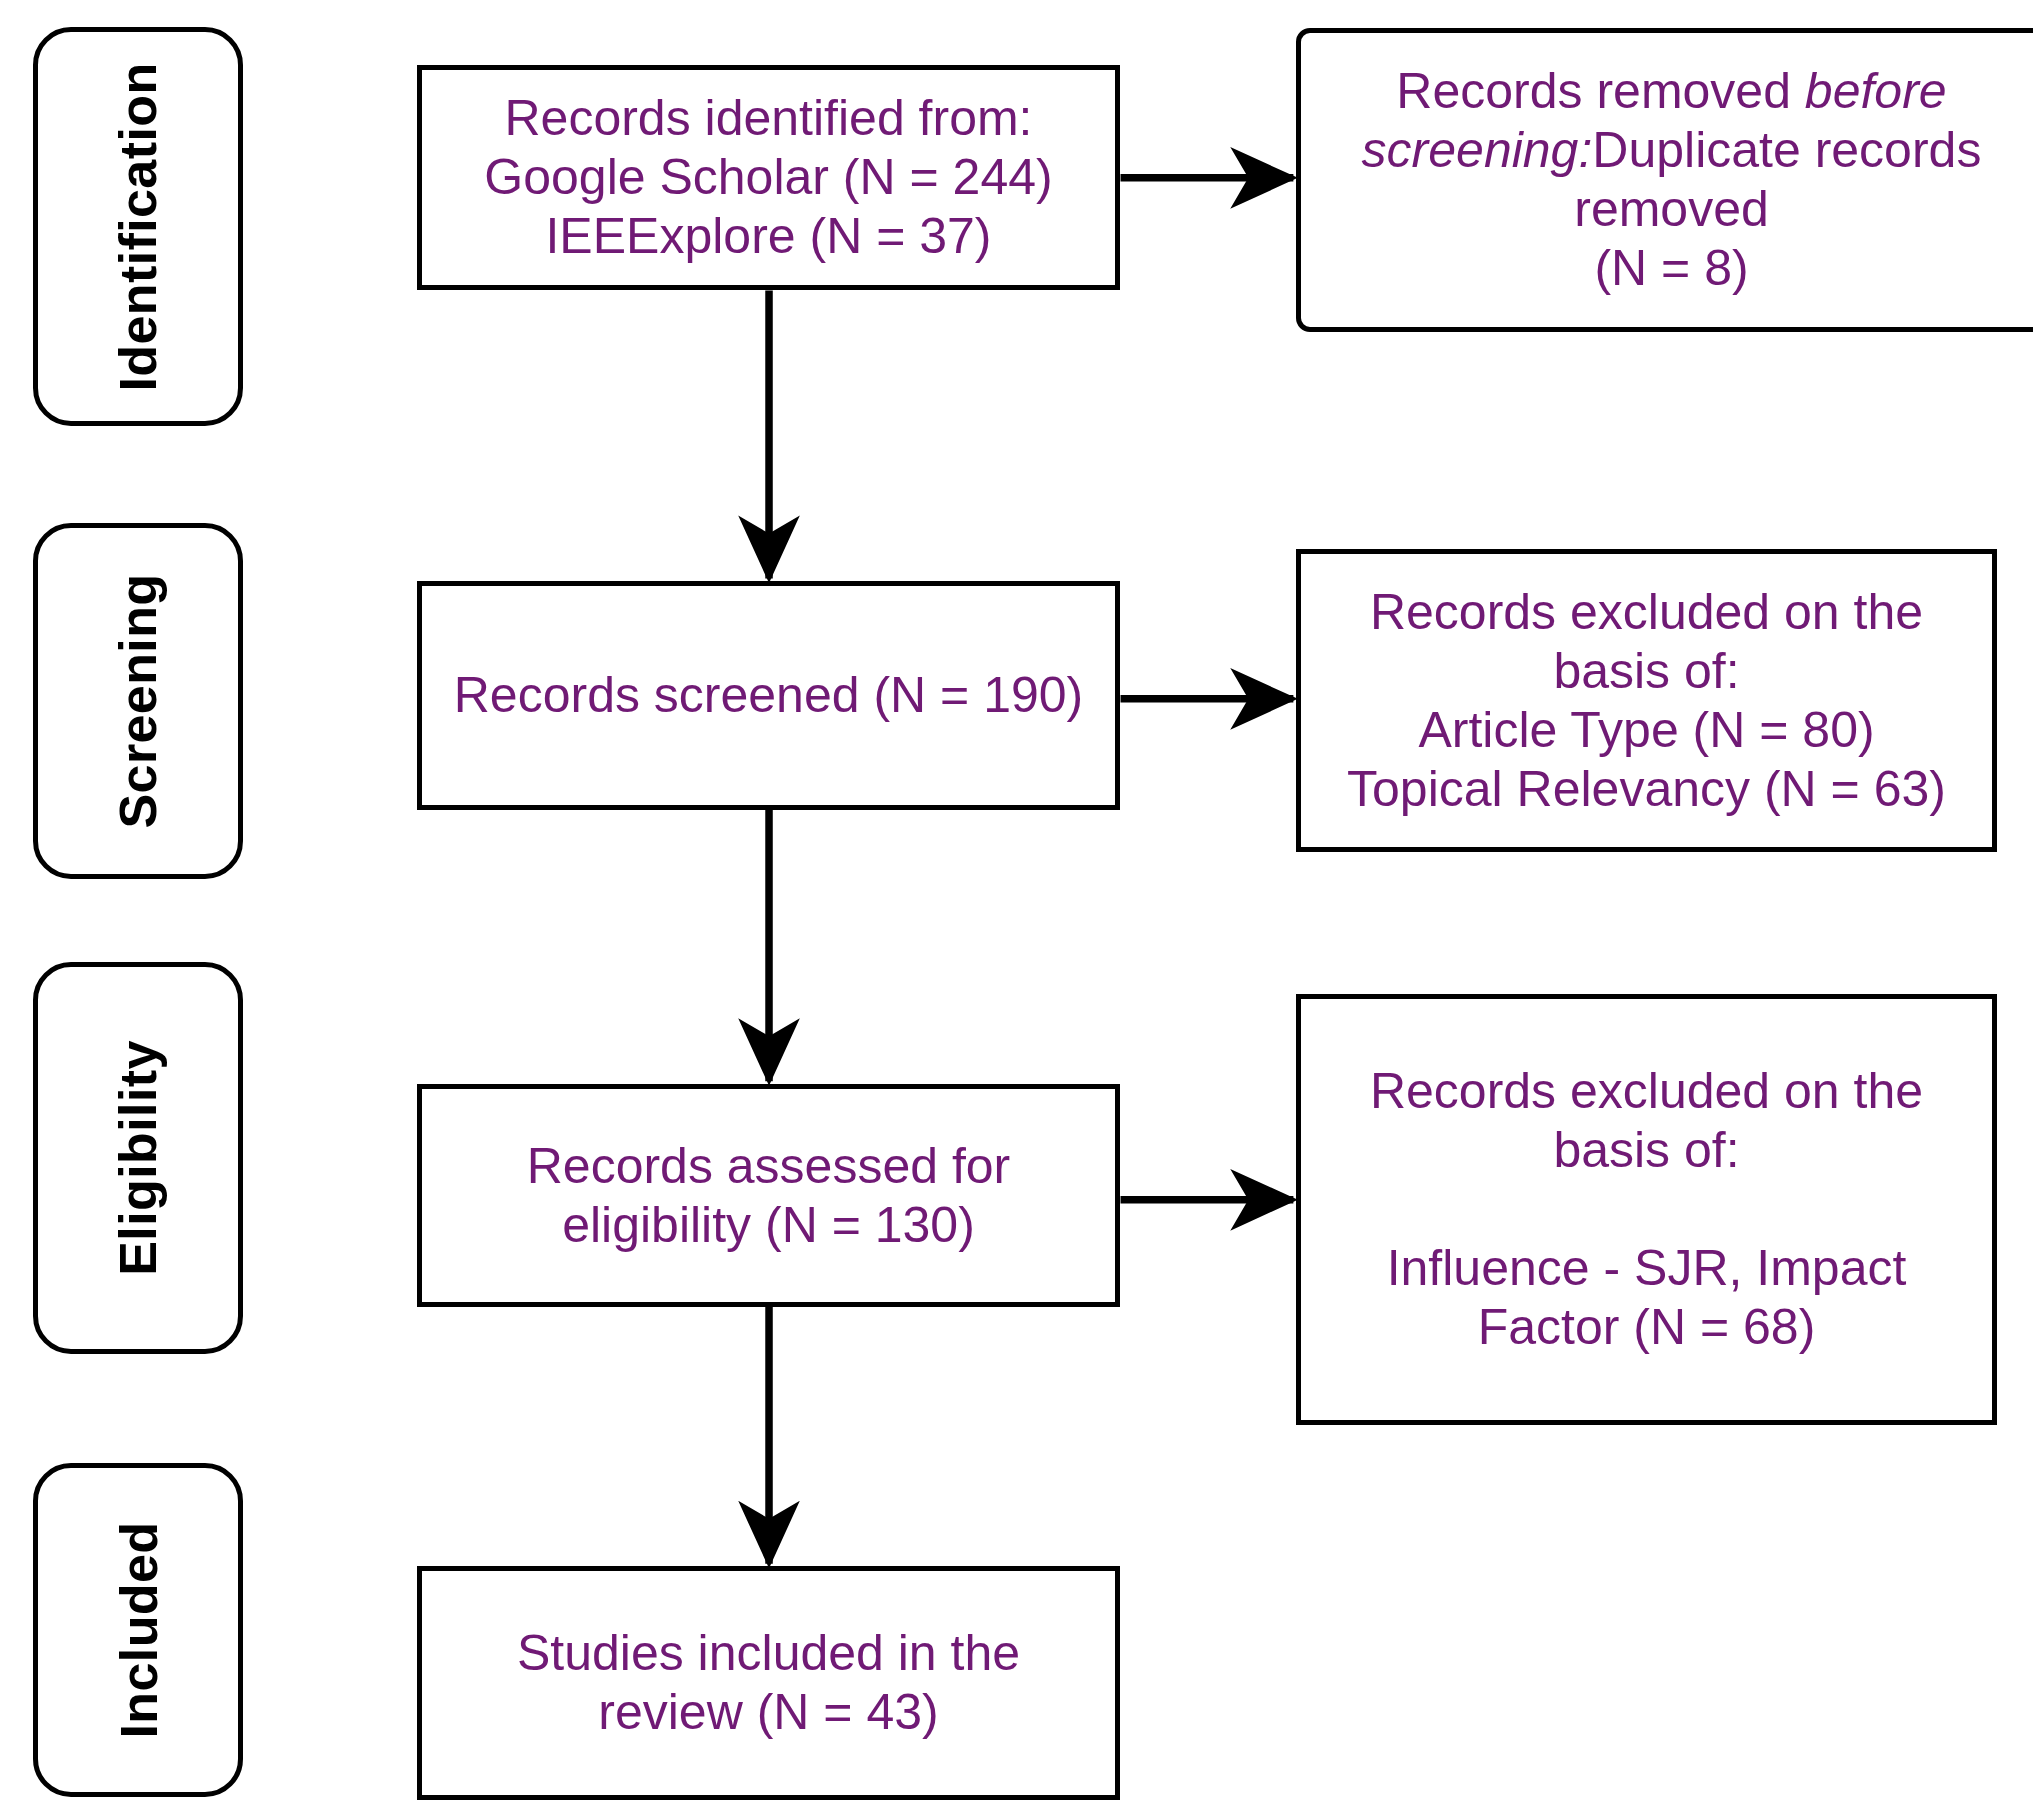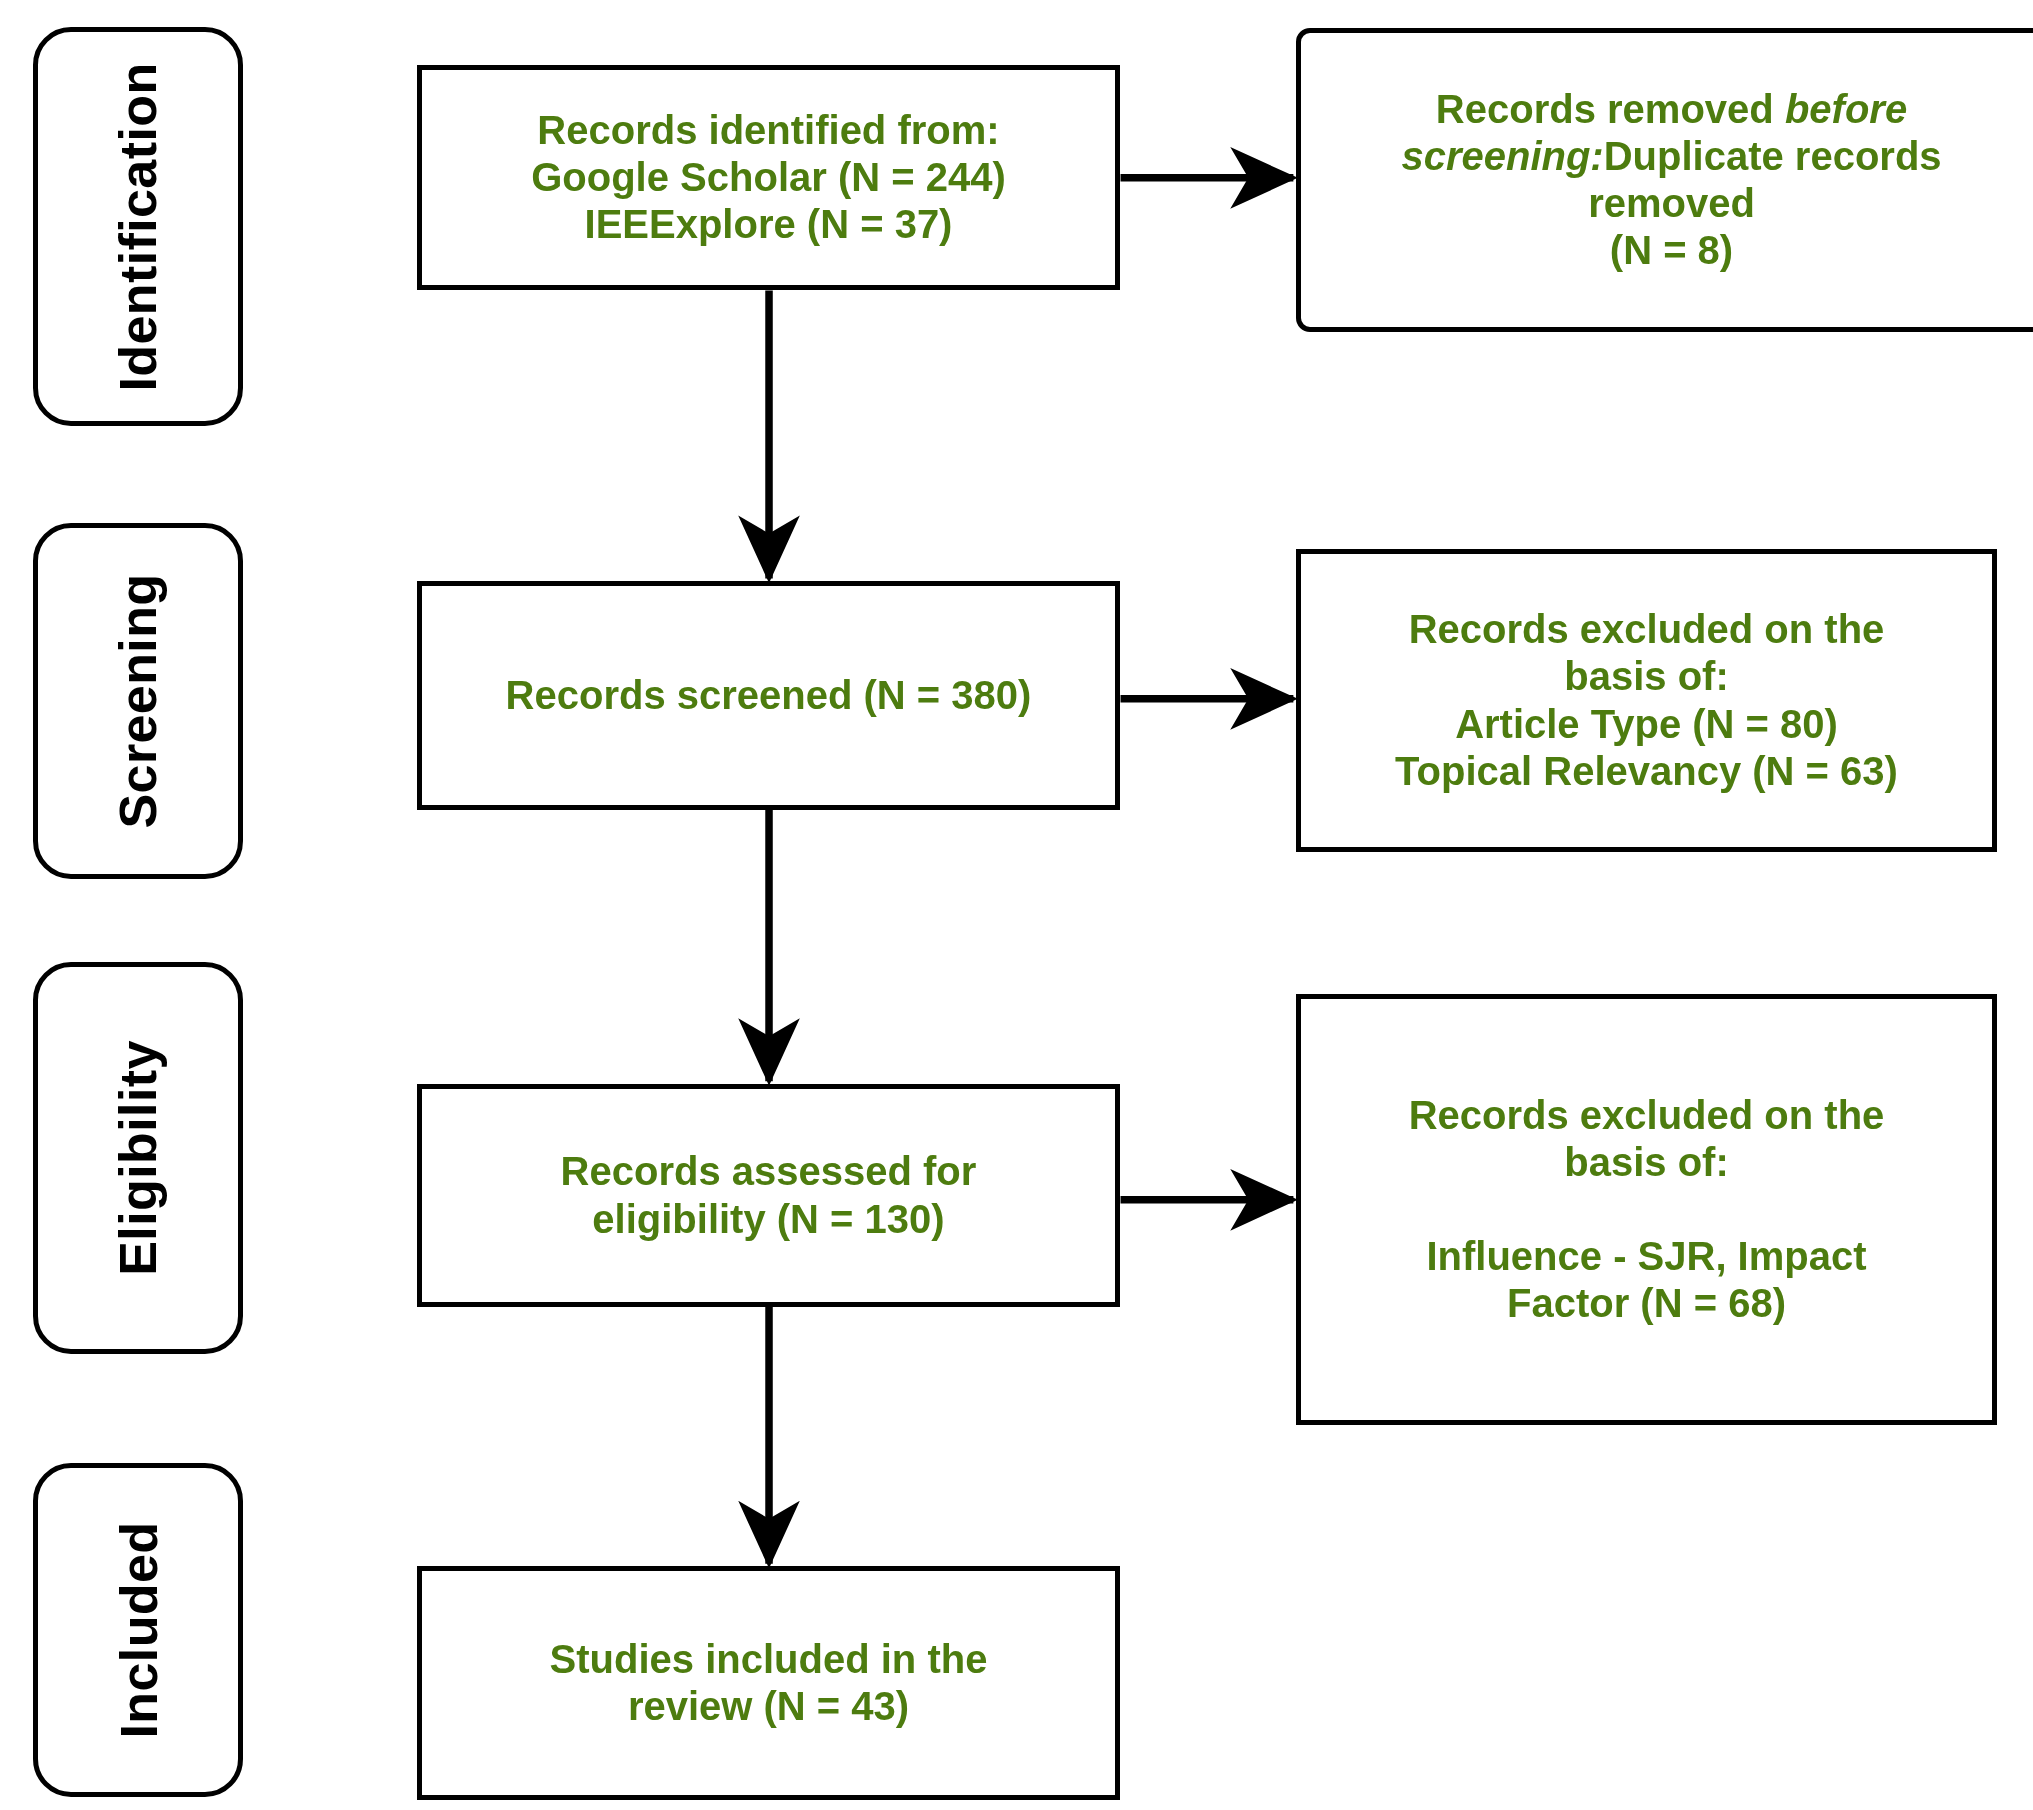--- a/index.html
+++ b/index.html
@@ -46,24 +46,24 @@
     border: 5.8px solid #000000;
     background: #ffffff;
     display: flex;
     align-items: center;
     justify-content: center;
     text-align: center;
     padding: 6.7px 13.4px;
   }
   .flow-box .box-text {
     display: block;
-    font-size: 40px;
-    font-weight: bold;
+    font-size: 50px;
+    font-weight: normal;
     line-height: 1.18;
-    color: #4d7c0f;
+    color: #701a75;
     white-space: pre-line;
   }
   .flow-box .box-text .em {
     font-style: italic;
   }
 
   
   .conn {
     position: absolute;
     pointer-events: none;
@@ -96,21 +96,21 @@
 Google Scholar (N = 244)
 IEEExplore (N = 37)</span>
   </div>
 
   <div class="flow-box" style="left:1296px; top:28px; width:751px; height:304px;border-radius:14px;">
     <span class="box-text"><span>Records removed </span><span class="em">before screening:</span><span>Duplicate records removed
 (N = 8)</span></span>
   </div>
 
   <div class="flow-box" style="left:417px; top:581px; width:703px; height:229px;">
-    <span class="box-text">Records screened (N = 380)</span>
+    <span class="box-text">Records screened (N = 190)</span>
   </div>
 
   <div class="flow-box" style="left:1296px; top:549px; width:701px; height:303px;">
     <span class="box-text">Records excluded on the
 basis of:
 Article Type (N = 80)
 Topical Relevancy (N = 63)</span>
   </div>
 
   <div class="flow-box" style="left:417px; top:1084px; width:703px; height:223px;">

